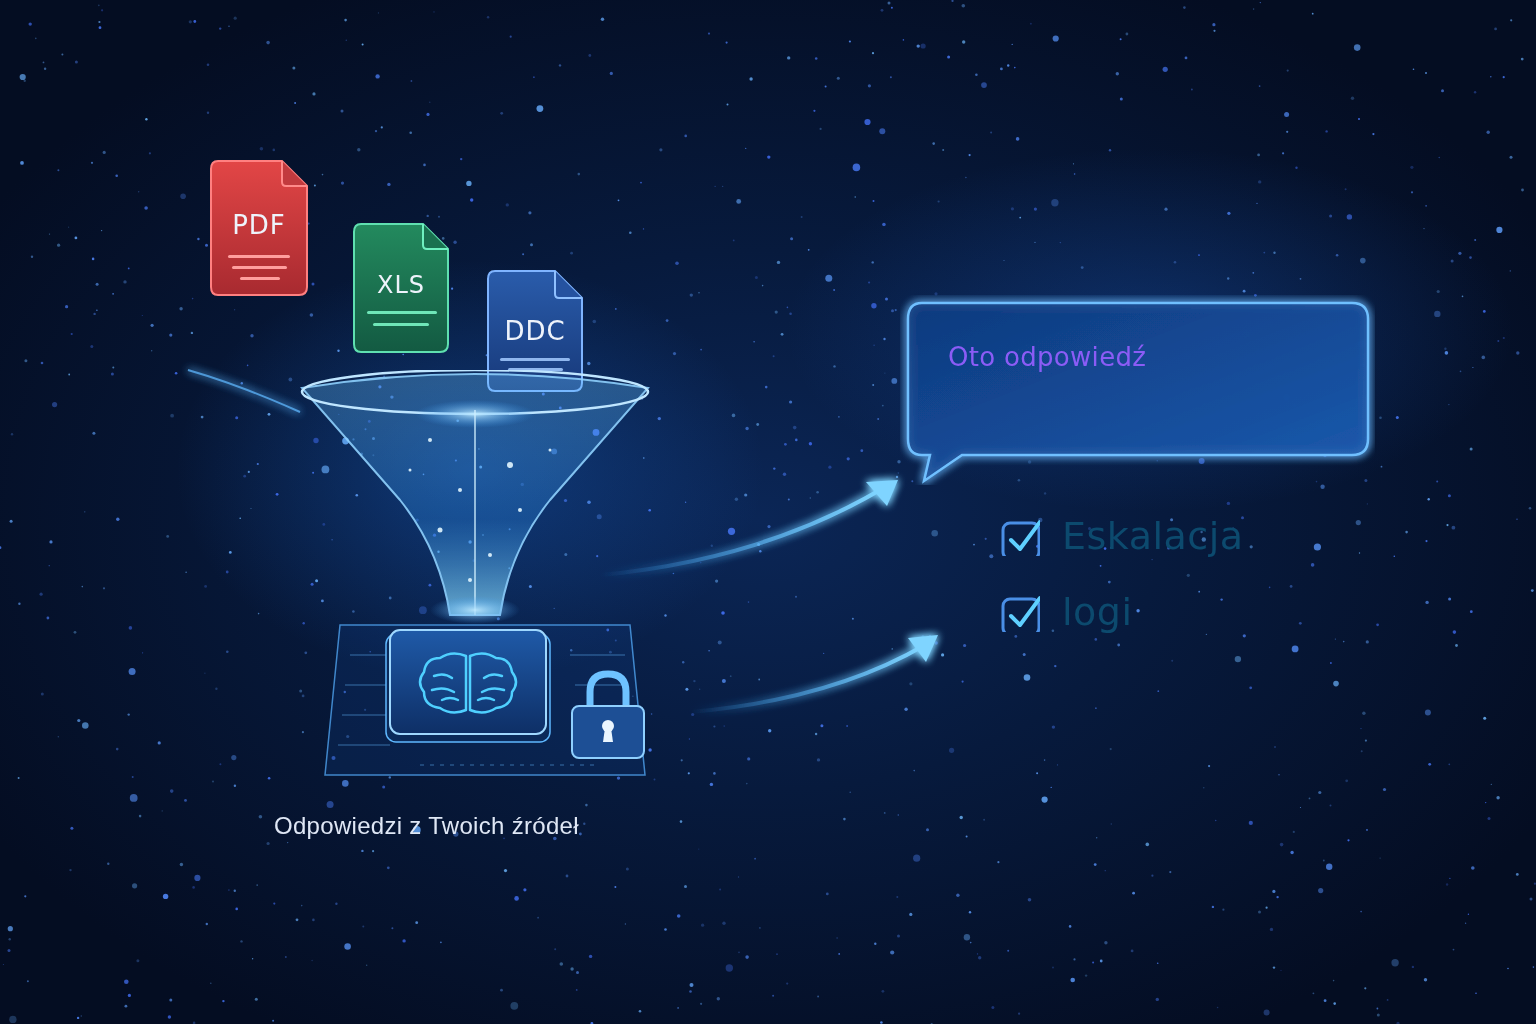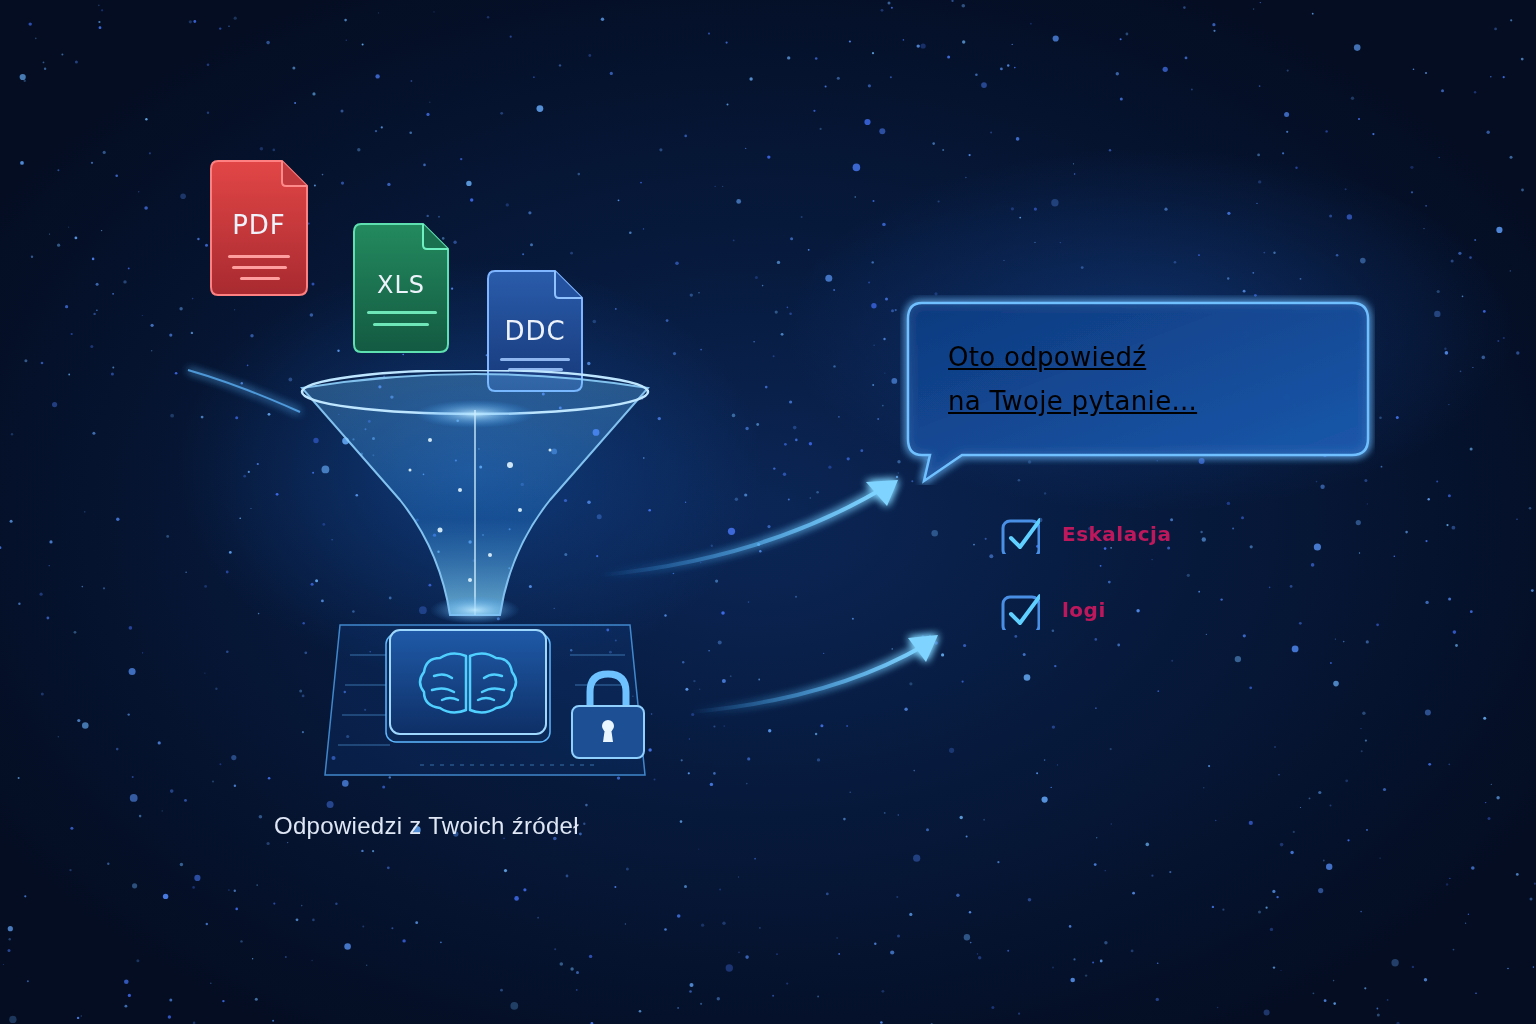--- a/index.html
+++ b/index.html
@@ -19,31 +19,30 @@
   .doc svg { position:absolute; inset:0; overflow:visible; }
   .doc-label {
     position:absolute; left:0; right:0; text-align:center;
     color:#eef3fb; font-family:"DejaVu Sans", sans-serif;
     letter-spacing:1px;
   }
 
   
   .bubble-text {
     position:absolute; left:948px; top:335px; width:400px;
-    color:#000000; font-size:26px; line-height:44px;
-    font-family:"DejaVu Sans", sans-serif; letter-spacing:0.3px;text-decoration:underline;
+    color:#8b5cf6; font-size:26px; line-height:44px;
+    font-family:"DejaVu Sans", sans-serif; letter-spacing:0.3px;
   }
   .check-item { position:absolute; display:flex; align-items:center; gap:22px; }
   .check-box {
     width:40px; height:40px; position:relative;
   }
   .check-label {
-    color:#be185d; font-size:20px; font-family:"DejaVu Sans", sans-serif;
+    color:#0c4a6e; font-size:38px; font-family:"DejaVu Sans", sans-serif;
     letter-spacing:0.5px;
-    font-weight:bold;
   }
   .caption {
     position:absolute; left:274px; top:812px;
     color:#dfe7f5; font-size:24px; font-family:Liberation Sans, sans-serif;
     letter-spacing:0.3px;
   }
 </style>
 </head>
 <body>
 
@@ -1108,21 +1107,20 @@
   <defs>
     <linearGradient id="gBub" x1="0" y1="0" x2="1" y2="1">
       <stop offset="0" stop-color="#0f3a7e" stop-opacity="0.85"></stop>
       <stop offset="1" stop-color="#1c5bb0" stop-opacity="0.75"></stop>
     </linearGradient>
   </defs>
   <path d="M22 8 H452 Q468 8 468 24 V144 Q468 160 452 160 H62 L24 186 L30 160 H22 Q8 160 8 144 V24 Q8 8 22 8 Z" fill="url(#gBub)" stroke="#6fc0ff" stroke-width="2.5" filter="url(#glow)"></path>
 </svg>
 <div class="bubble-text">
   <div>Oto odpowiedź</div>
-  <div>na Twoje pytanie...</div>
 </div>
 
 <div class="check-item" style="left:1000px;top:514px;">
   <svg class="check-box" width="46" height="46">
     <rect x="3" y="7" width="36" height="36" rx="7" fill="none" stroke="#4a8fe6" stroke-width="3"></rect>
     <path d="M11 24 L20 33 L40 6" fill="none" stroke="#5fd0ff" stroke-width="4" stroke-linecap="round" stroke-linejoin="round"></path>
   </svg>
   <span class="check-label">Eskalacja</span>
 </div>
 <div class="check-item" style="left:1000px;top:590px;">

